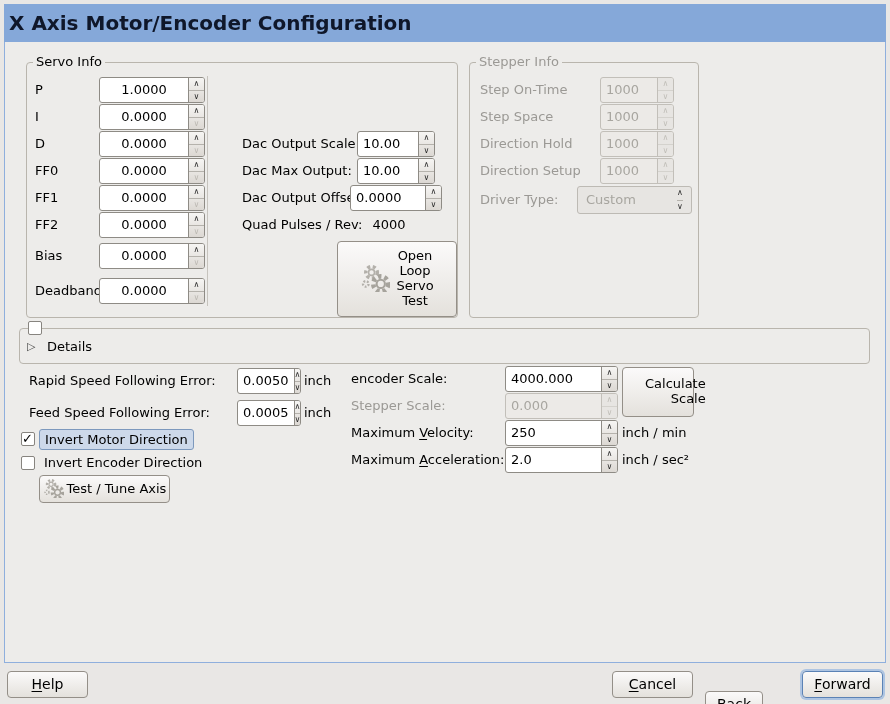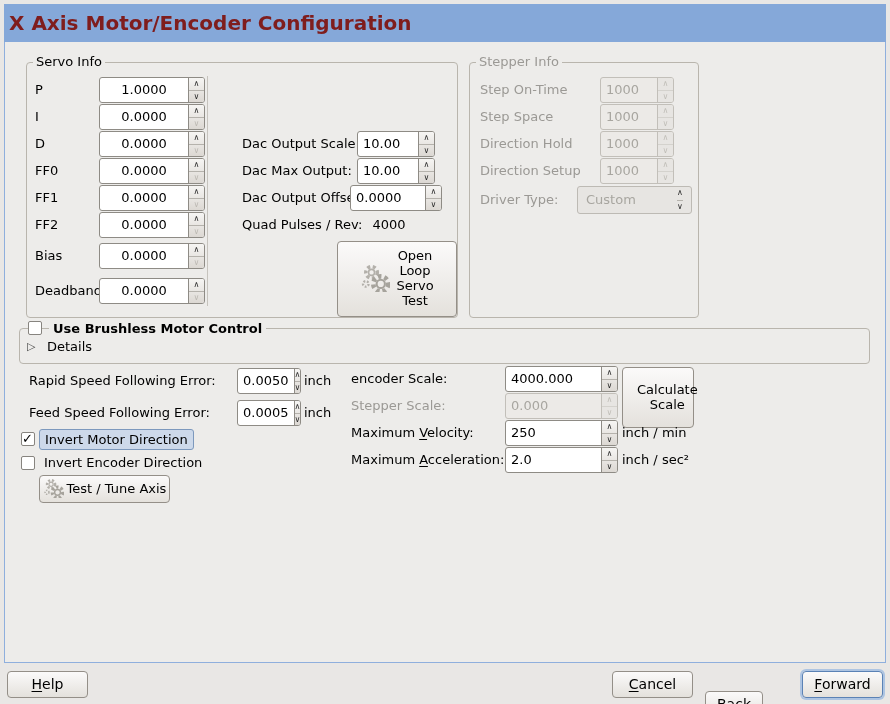--- a/index.html
+++ b/index.html
@@ -11,21 +11,21 @@
     font-size: 13px;
     color: #000;
     overflow: hidden;
   }
   .abs { position: absolute; }
 
   
   .titlebar {
     left: 4px; top: 4px; width: 882px; height: 38px;
     background: #85a8d9;
-    color: #7f1d1d;
+    color: #0f172a;
     font-size: 20px; font-weight: bold;
     line-height: 38px;
     padding-left: 5px;
   }
 
   
   .content {
     left: 4px; top: 42px; width: 882px; height: 621px;
     background: #edecea;
     border-left: 1px solid #8fafdd;
@@ -338,21 +338,20 @@
       <span class="combo-text">Custom</span>
       <span class="combo-arrows">
           <span class="spin-up">∧</span>
           <span class="spin-down">∨</span>
         </span>
     </div>
   </div>
 
   <div class="abs frame" style="left:14px; top:286px; width:851px; height:36px;">
     <span class="checkbox" style="left:8px; top:-8px; background:#edecea0(; )"></span>
-    <span class="plain-label" style="left:29px; top:-8px; font-weight:bold; background:#edecea; padding:0 4px;">Use Brushless Motor Control</span>
     <span class="expander-arrow" style="left:7px; top:12px;">▷</span>
     <span class="plain-label" style="left:27px; top:10px;">Details</span>
   </div>
 
   <span class="field-label" style="left:24px; top:326px;">Rapid Speed Following Error:</span>
   <span class="spinbox" style="left:232px; top:326px; width:64px;">
     <span class="spin-text">0.0050</span>
     <span class="spin-btns">
         <span class="spin-up">∧</span>
         <span class="spin-down">∨</span>
@@ -381,21 +380,21 @@
 
   <span class="field-label dim" style="left:346px; top:351px;">Stepper Scale:</span>
   <span class="spinbox disabled" style="left:500px; top:351px; width:113px;">
     <span class="spin-text">0.000</span>
     <span class="spin-btns">
         <span class="spin-up">∧</span>
         <span class="spin-down">∨</span>
       </span>
   </span>
 
-  <div class="btn" style="left:617px; top:325px; width:72px; height:61px; justify-content:flex-start; padding-left:14px; text-align:center;">
+  <div class="btn" style="left:617px; top:325px; width:72px; height:50px; justify-content:flex-start; padding-left:22px; text-align:right;">
     <span>Calculate Scale</span>
   </div>
 
   <span class="field-label" style="left:346px; top:378px;">Maximum <u>V</u>elocity:</span>
   <span class="spinbox" style="left:500px; top:378px; width:113px;">
     <span class="spin-text">250</span>
     <span class="spin-btns">
         <span class="spin-up">∧</span>
         <span class="spin-down">∨</span>
       </span>

